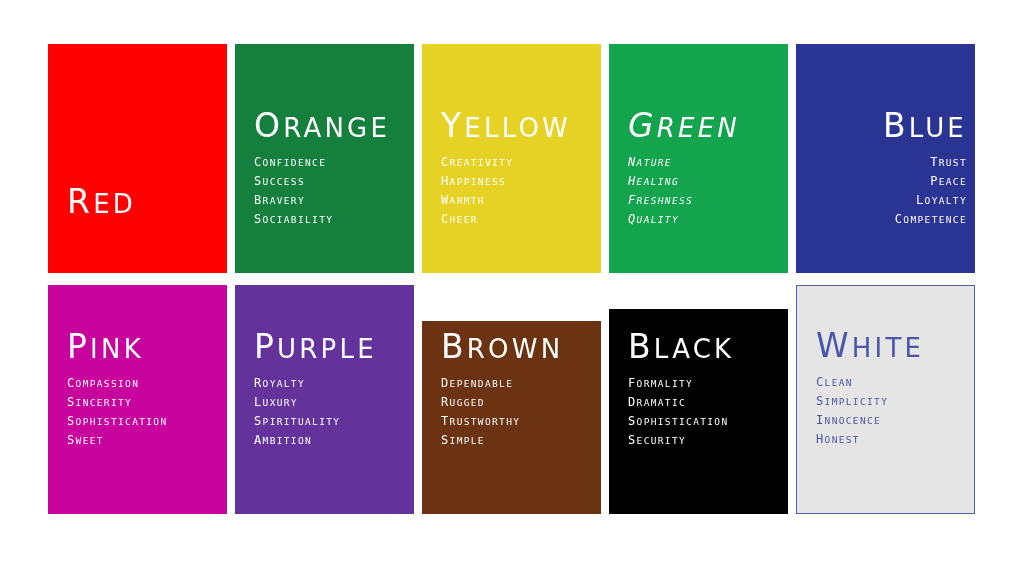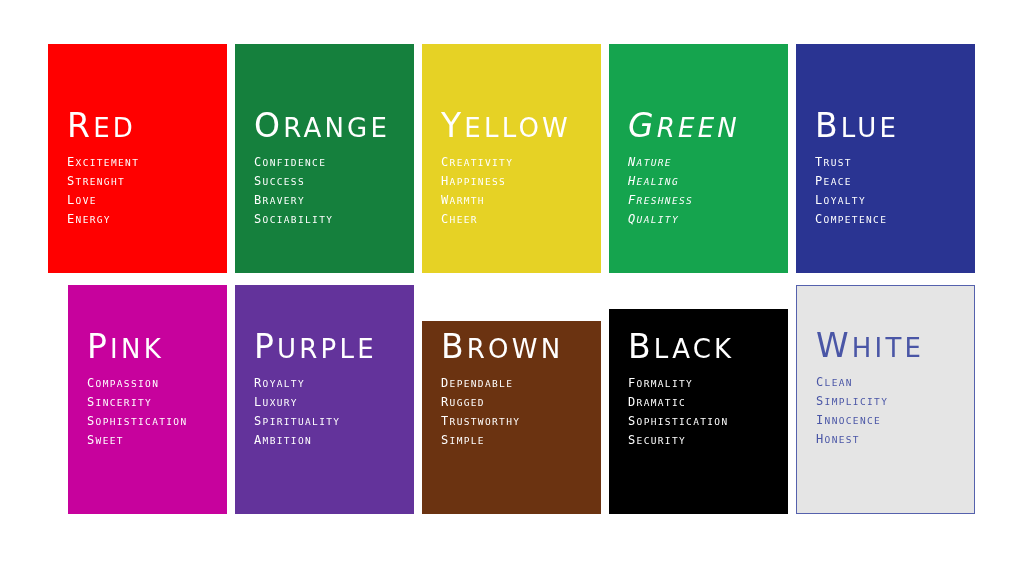--- a/index.html
+++ b/index.html
@@ -83,26 +83,20 @@
   }
 </style>
 </head>
 <body>
 
 <div id="poster">
   <div id="grid">
       <div class="card row1" style="background: rgb(255, 0, 0); color: rgb(255, 255, 255);">
         <div class="card-inner">
           <div class="color-name"><span class="first">R</span>ED</div>
-          <ul class="trait-list">
-            <li class="trait"><span class="first">E</span>XCITEMENT</li>
-            <li class="trait"><span class="first">S</span>TRENGHT</li>
-            <li class="trait"><span class="first">L</span>OVE</li>
-            <li class="trait"><span class="first">E</span>NERGY</li>
-          </ul>
         </div>
       </div>
       <div class="card row1" style="background: #15803d; color: rgb(255, 255, 255);">
         <div class="card-inner">
           <div class="color-name"><span class="first">O</span>RANGE</div>
           <ul class="trait-list">
             <li class="trait"><span class="first">C</span>ONFIDENCE</li>
             <li class="trait"><span class="first">S</span>UCCESS</li>
             <li class="trait"><span class="first">B</span>RAVERY</li>
             <li class="trait"><span class="first">S</span>OCIABILITY</li>
@@ -124,32 +118,32 @@
         <div class="card-inner">
           <div class="color-name"><span class="first">G</span>REEN</div>
           <ul class="trait-list">
             <li class="trait"><span class="first">N</span>ATURE</li>
             <li class="trait"><span class="first">H</span>EALING</li>
             <li class="trait"><span class="first">F</span>RESHNESS</li>
             <li class="trait"><span class="first">Q</span>UALITY</li>
           </ul>
         </div>
       </div>
-      <div class="card row1" style="background: rgb(42, 52, 146); color: rgb(255, 255, 255);">
+      <div class="card row1" style="background: rgb(42, 52, 146); color: rgb(255, 255, 255); text-align: right;">
         <div class="card-inner">
           <div class="color-name"><span class="first">B</span>LUE</div>
           <ul class="trait-list">
             <li class="trait"><span class="first">T</span>RUST</li>
             <li class="trait"><span class="first">P</span>EACE</li>
             <li class="trait"><span class="first">L</span>OYALTY</li>
             <li class="trait"><span class="first">C</span>OMPETENCE</li>
           </ul>
         </div>
       </div>
-      <div class="card row2" style="background: rgb(199, 2, 157); color: rgb(255, 255, 255); margin-left: 20px;">
+      <div class="card row2" style="background: rgb(199, 2, 157); color: rgb(255, 255, 255);">
         <div class="card-inner">
           <div class="color-name"><span class="first">P</span>INK</div>
           <ul class="trait-list">
             <li class="trait"><span class="first">C</span>OMPASSION</li>
             <li class="trait"><span class="first">S</span>INCERITY</li>
             <li class="trait"><span class="first">S</span>OPHISTICATION</li>
             <li class="trait"><span class="first">S</span>WEET</li>
           </ul>
         </div>
       </div>

